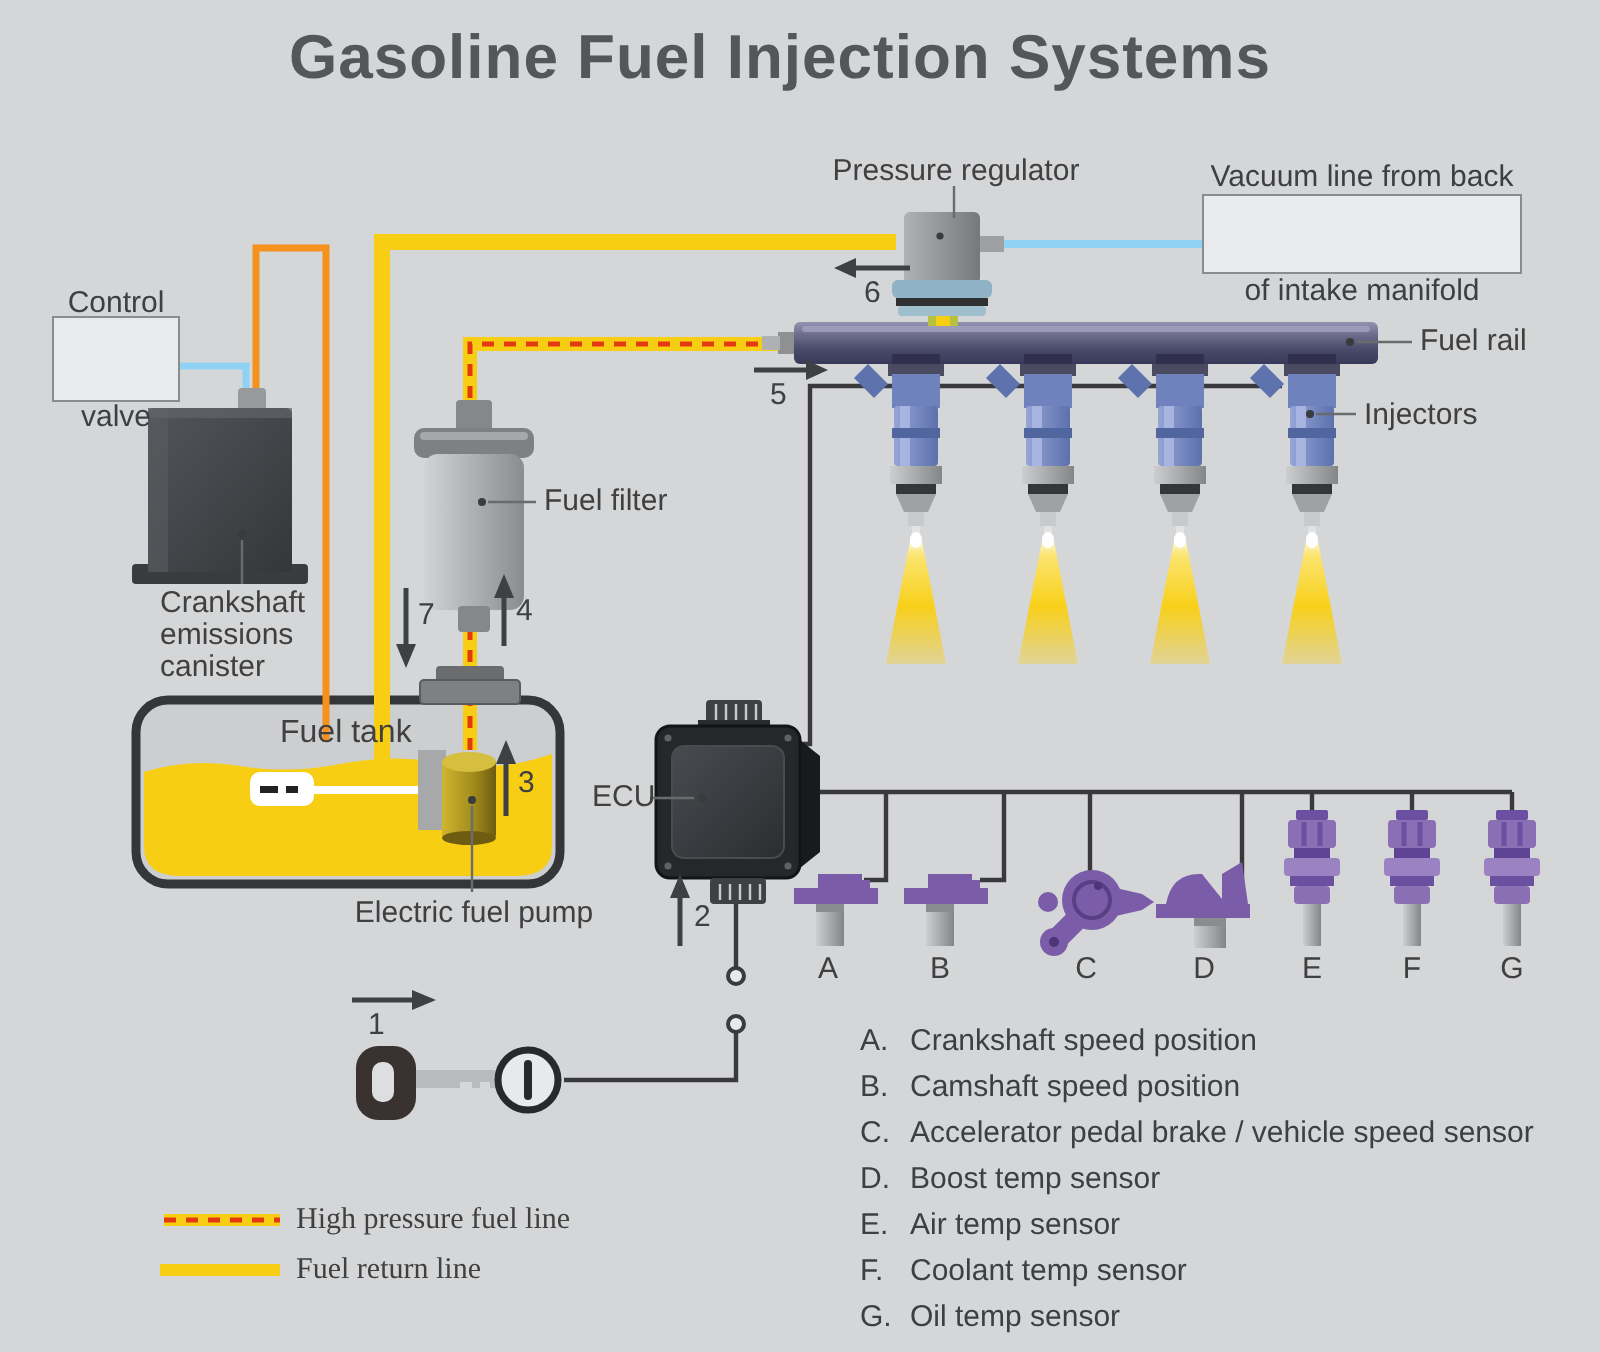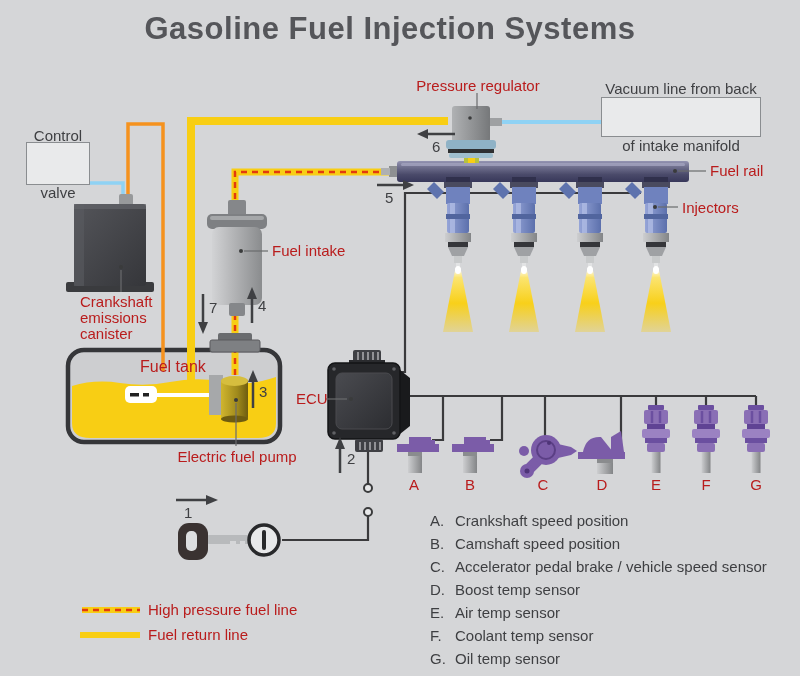--- a/index.html
+++ b/index.html
@@ -3,42 +3,42 @@
 <meta charset="utf-8">
 <style>
   html,body{margin:0;padding:0;}
   .stage{
     position:relative;width:800px;height:676px;overflow:hidden;
     background:#D5D6D8;
     font-family:"Liberation Sans", sans-serif;
   }
   svg{position:absolute;left:0;top:0;}
   .lbl{
-    position:absolute;font-size:15px;line-height:1.12;color:#b91c1c;
+    position:absolute;font-size:15px;line-height:1.12;color:#404040;
     white-space:nowrap;
   }
   .title{
     left:0;top:12px;width:780px;text-align:center;
     font-size:31px;font-weight:bold;color:#55565A;letter-spacing:.5px;
   }
   .ctr{transform:translateX(-50%);}
   .infobox{
     position:absolute;background:#E9EAEB;border:1.5px solid #8A8D90;
     color:#3E3F42;font-size:15px;line-height:17px;text-align:center;
     display:flex;flex-direction:column;justify-content:center;gap:40px;
   }
   .vacbox{left:601px;top:97px;width:158px;height:38px;}
-  .cvbox{left:26px;top:142px;width:62px;height:41px;}
+  .cvbox{left:26px;top:158px;width:62px;height:41px;}
   .evap{left:80px;top:294px;line-height:16px;white-space:nowrap;}
   .step{font-size:15px;color:#3F4043;}
   .slet{top:477px;transform:translateX(-50%);}
   .slist{position:absolute;left:430px;top:509px;font-size:15px;color:#3E3F42;}
   .slist .row{display:flex;height:23px;line-height:23px;}
   .slist .pfx{width:25px;}
-  .legend-lbl{font-size:15px;}
+  .legend-lbl{font-size:15px;font-family:Liberation Serif, serif;}
   .ftank{font-size:16px;margin-left:48px;}
 </style>
 </head>
 <body>
 
 <div class="stage">
 
 <svg width="800" height="676" viewBox="0 0 800 676">
   <defs>
     <linearGradient id="railGrad" x1="0" y1="0" x2="0" y2="1">
@@ -396,21 +396,21 @@
   <span>of intake manifold</span>
 </div>
 
 <div class="infobox cvbox">
   <span>Control</span>
   <span>valve</span>
 </div>
 
 <div class="lbl" style="left:710px;top:163px;">Fuel rail</div>
 <div class="lbl" style="left:682px;top:200px;">Injectors</div>
-<div class="lbl" style="left:272px;top:243px;">Fuel intake</div>
+<div class="lbl" style="left:272px;top:243px;">Fuel filter</div>
 
 <div class="lbl evap">
   <div>Crankshaft</div>
   <div>emissions</div>
   <div>canister</div>
 </div>
 
 <div class="lbl ftank" style="left:92px;top:358px;">Fuel tank</div>
 <div class="lbl ctr" style="left:237px;top:449px;">Electric fuel pump</div>
 <div class="lbl" style="left:296px;top:391px;">ECU</div>

